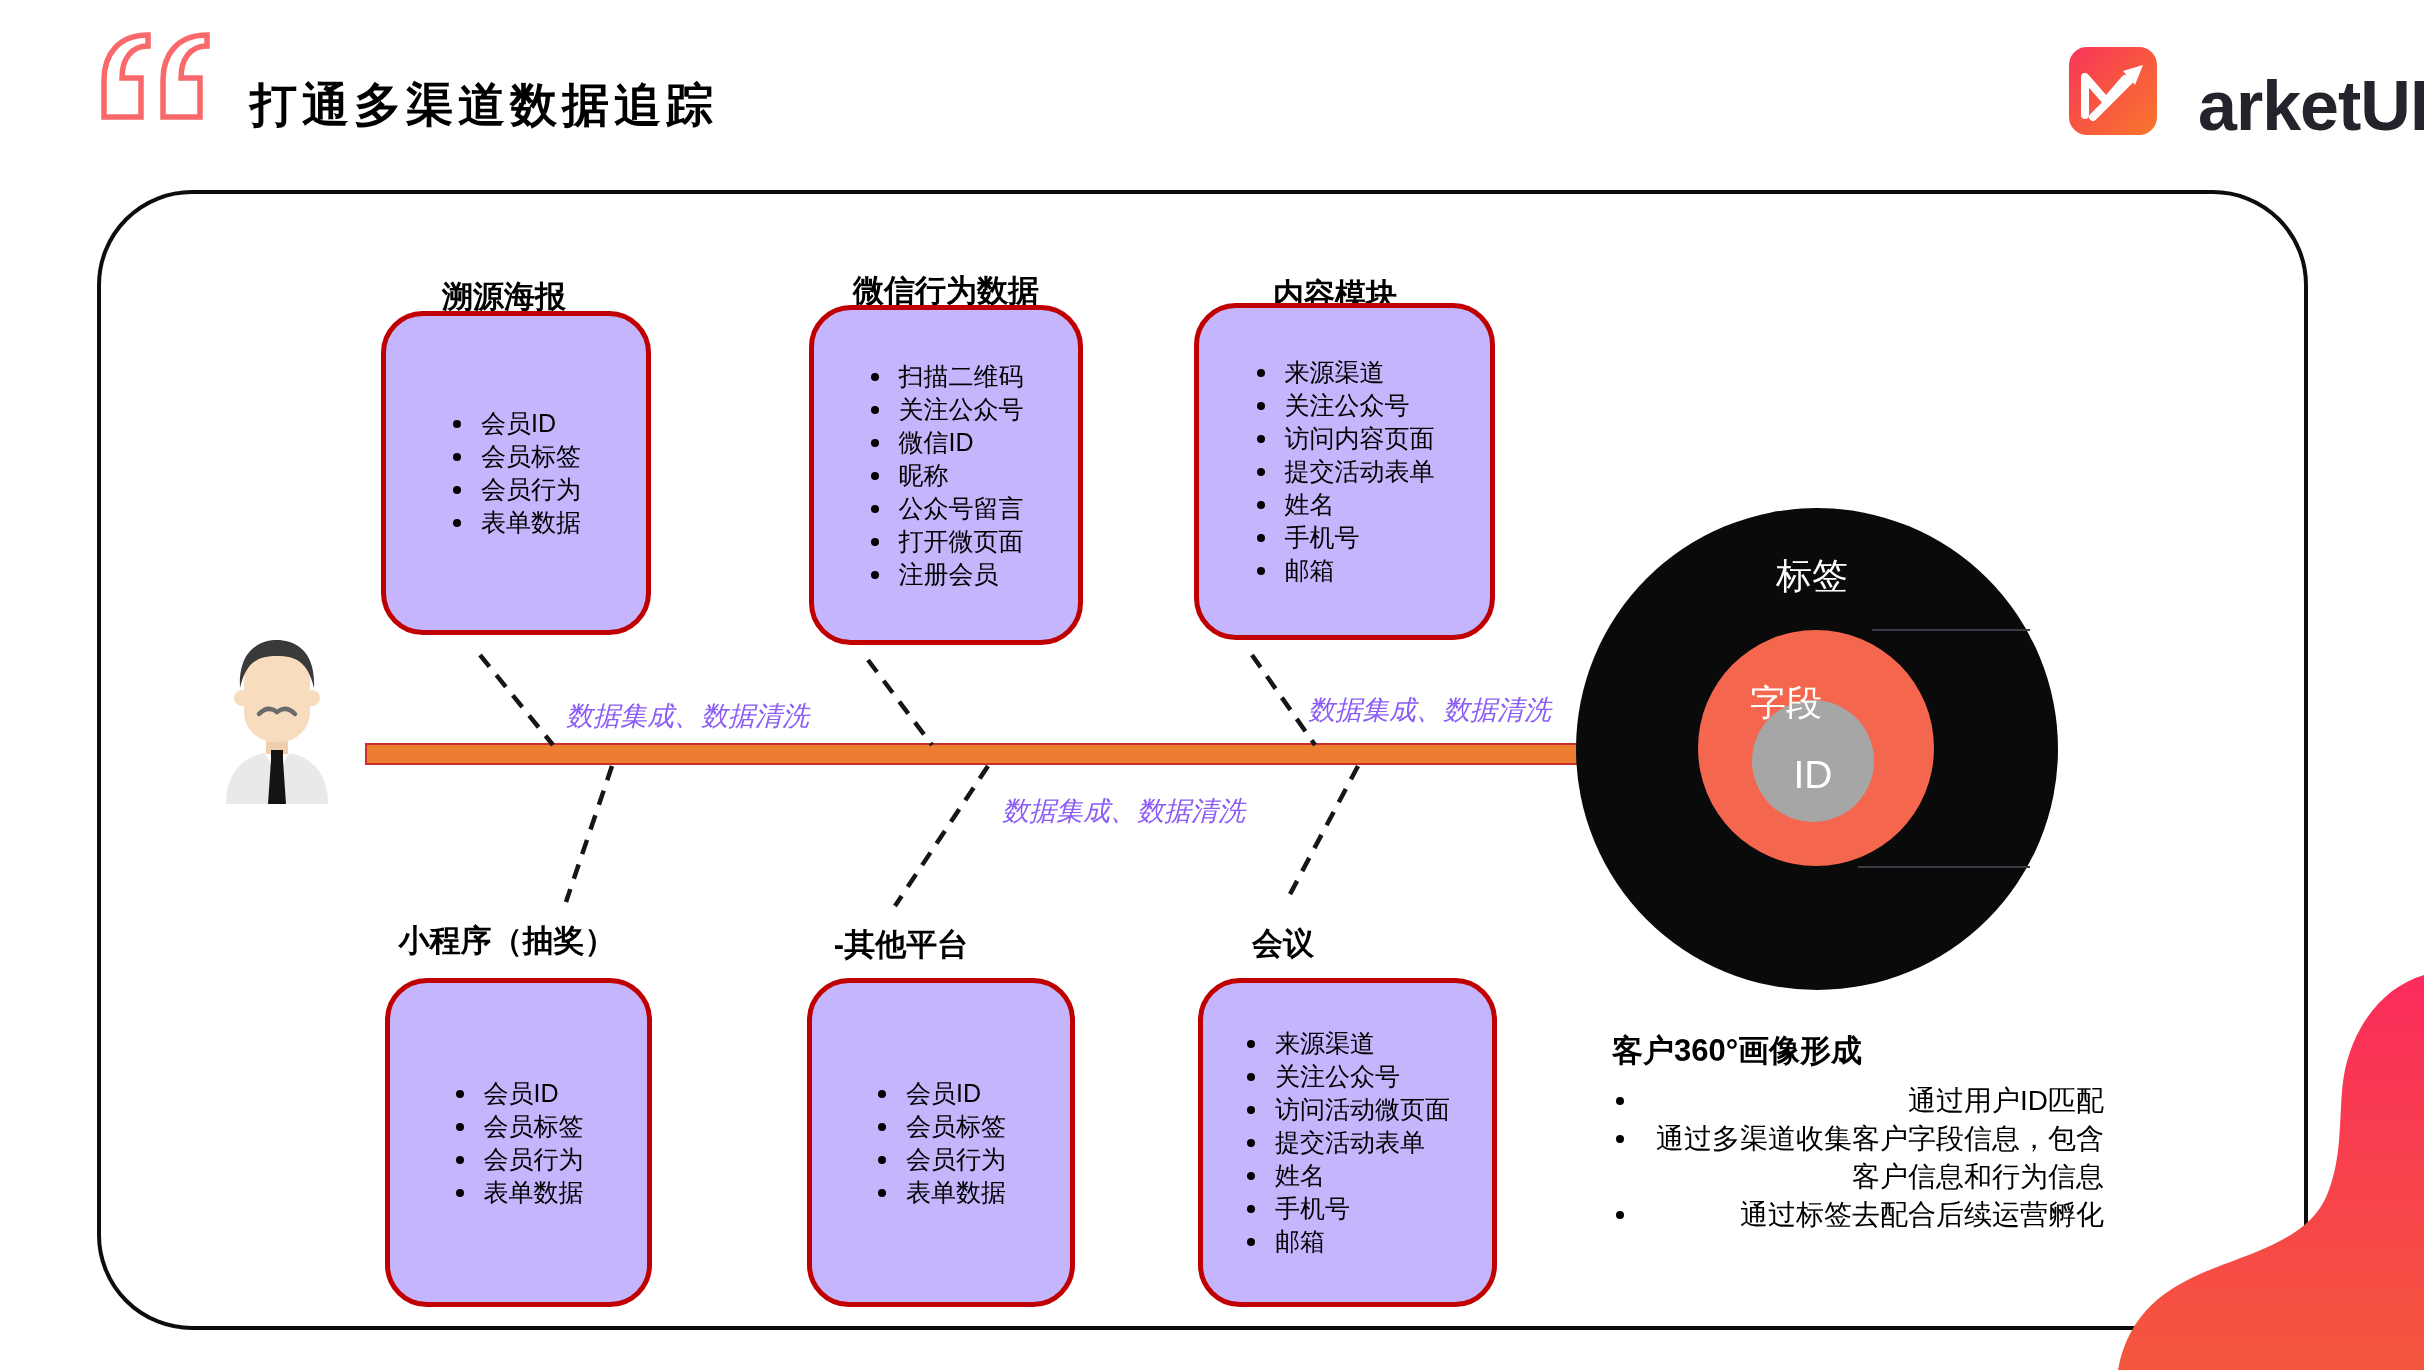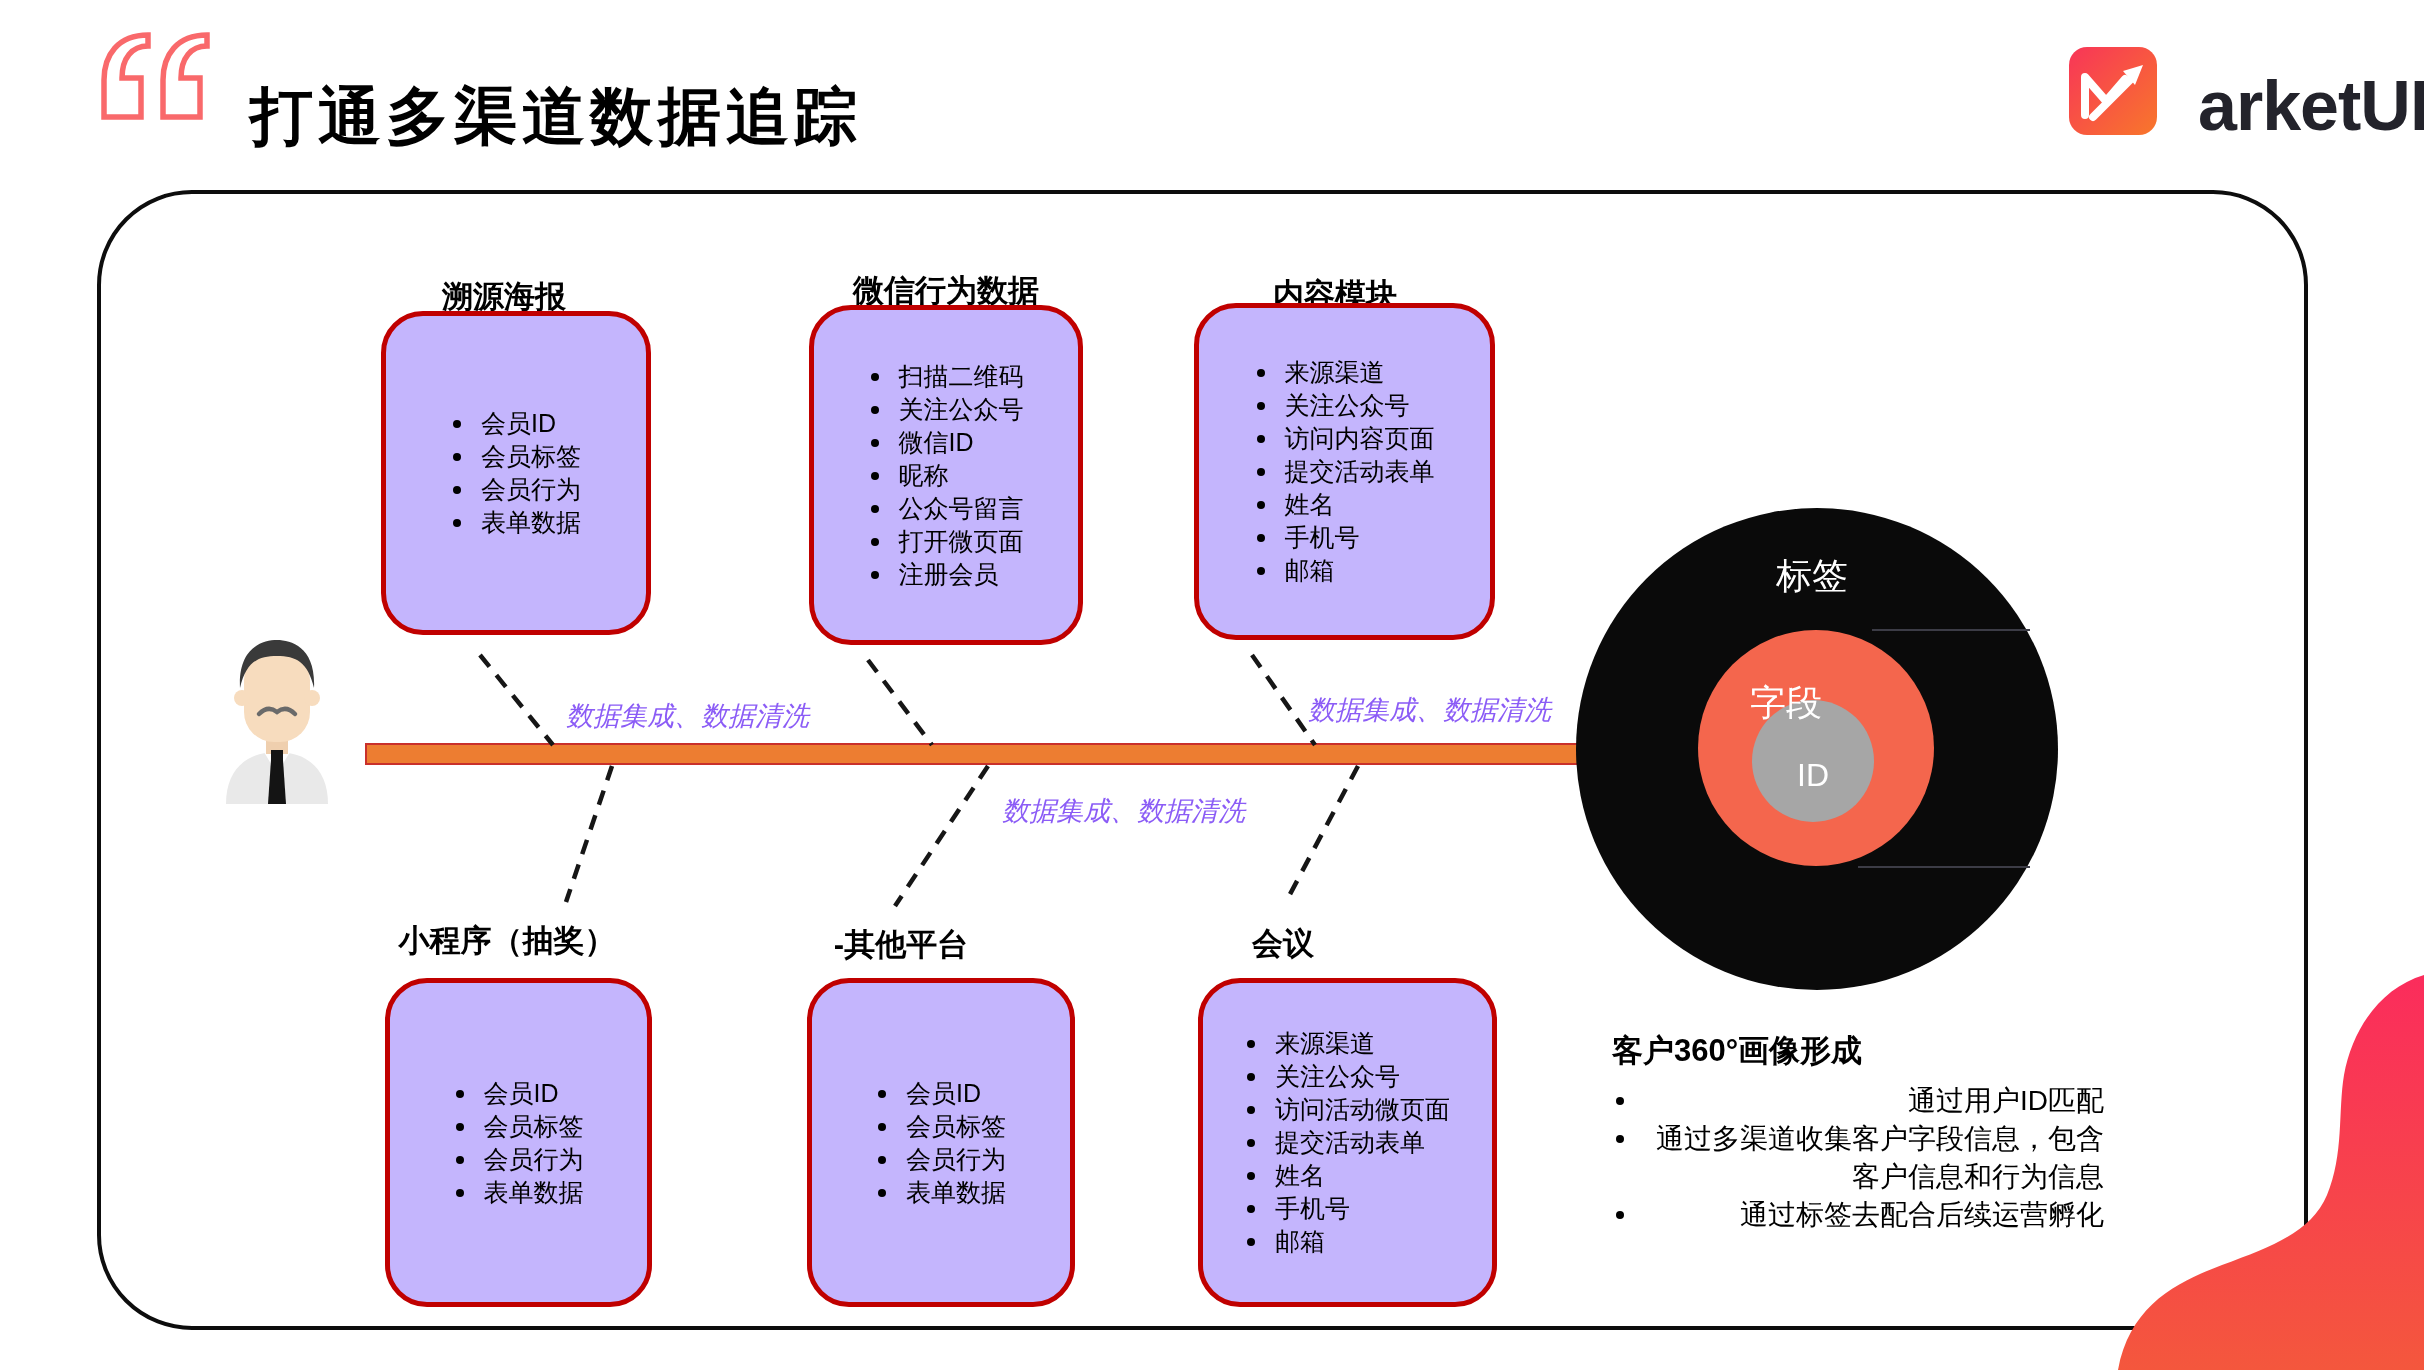--- a/index.html
+++ b/index.html
@@ -3,21 +3,21 @@
 <meta charset="utf-8">
 <style>
   html,body{margin:0;padding:0;}
   body{
     width:2424px;height:1370px;position:relative;background:#ffffff;
     font-family:"Liberation Sans","DejaVu Sans",sans-serif;color:#000;overflow:hidden;
   }
   .abs{position:absolute;}
 
   
-  .page-title{left:250px;top:74px;font-size:63px;font-weight:bold;letter-spacing:5px;white-space:nowrap;}
+  .page-title{left:250px;top:74px;font-size:47px;font-weight:bold;letter-spacing:5px;white-space:nowrap;}
   .logo-text{left:2158px;top:66px;font-size:70px;font-weight:bold;color:#23232B;letter-spacing:-1px;white-space:nowrap;margin-left:40px;}
 
   
   .diagram-frame{left:97px;top:190px;width:2203px;height:1132px;border:4px solid #0d0d0d;border-radius:95px;background:#fff;}
 
   
   .databox{border:5px solid #C00000;border-radius:42px;background:#c4b5fd;display:flex;align-items:center;justify-content:center;box-sizing:border-box;}
   .databox ul{list-style:none;margin:0;padding:0;}
   .databox li{position:relative;font-size:25px;line-height:33px;padding-left:30px;white-space:nowrap;}
   .databox li::before{content:"";position:absolute;left:2px;top:13px;width:8px;height:8px;border-radius:50%;background:#000;}
@@ -27,21 +27,21 @@
   .flow-bar{left:365px;top:743px;width:1212px;height:22px;background:#ED7D31;border-top:2px solid #C9302B;border-bottom:2px solid #C9302B;border-left:2px solid #C9302B;box-sizing:border-box;}
 
   .flow-label{position:absolute;font-size:27px;color:#8b5cf6;white-space:nowrap;font-style:italic;}
 
   
   .circle{position:absolute;border-radius:50%;}
   .circle-outer{left:1576px;top:508px;width:482px;height:482px;background:#0a0a0a;}
   .circle-mid{left:1698px;top:630px;width:236px;height:236px;background:#F4664D;}
   .circle-inner{left:1752px;top:700px;width:122px;height:122px;background:#A6A6A6;display:flex;align-items:center;justify-content:center;}
   .circle-label{position:absolute;color:#fff;font-size:36px;white-space:nowrap;transform:translateX(-50%);}
-  .circle-inner span{color:#fff;font-size:32px;margin-top:28px;}
+  .circle-inner span{color:#fff;font-size:39px;margin-top:28px;}
 
   
   .summary{left:1612px;top:1030px;width:492px;}
   .summary h3{margin:0 0 10px 0;font-size:31px;font-weight:bold;}
   .summary ul{list-style:none;margin:0;padding:0;text-align:right;}
   .summary li{position:relative;font-size:28px;line-height:38px;padding-left:36px;}
   .summary li::before{content:"";position:absolute;left:4px;top:15px;width:8px;height:8px;border-radius:50%;background:#000;}
 
   svg.overlay{position:absolute;left:0;top:0;pointer-events:none;}
 </style>

